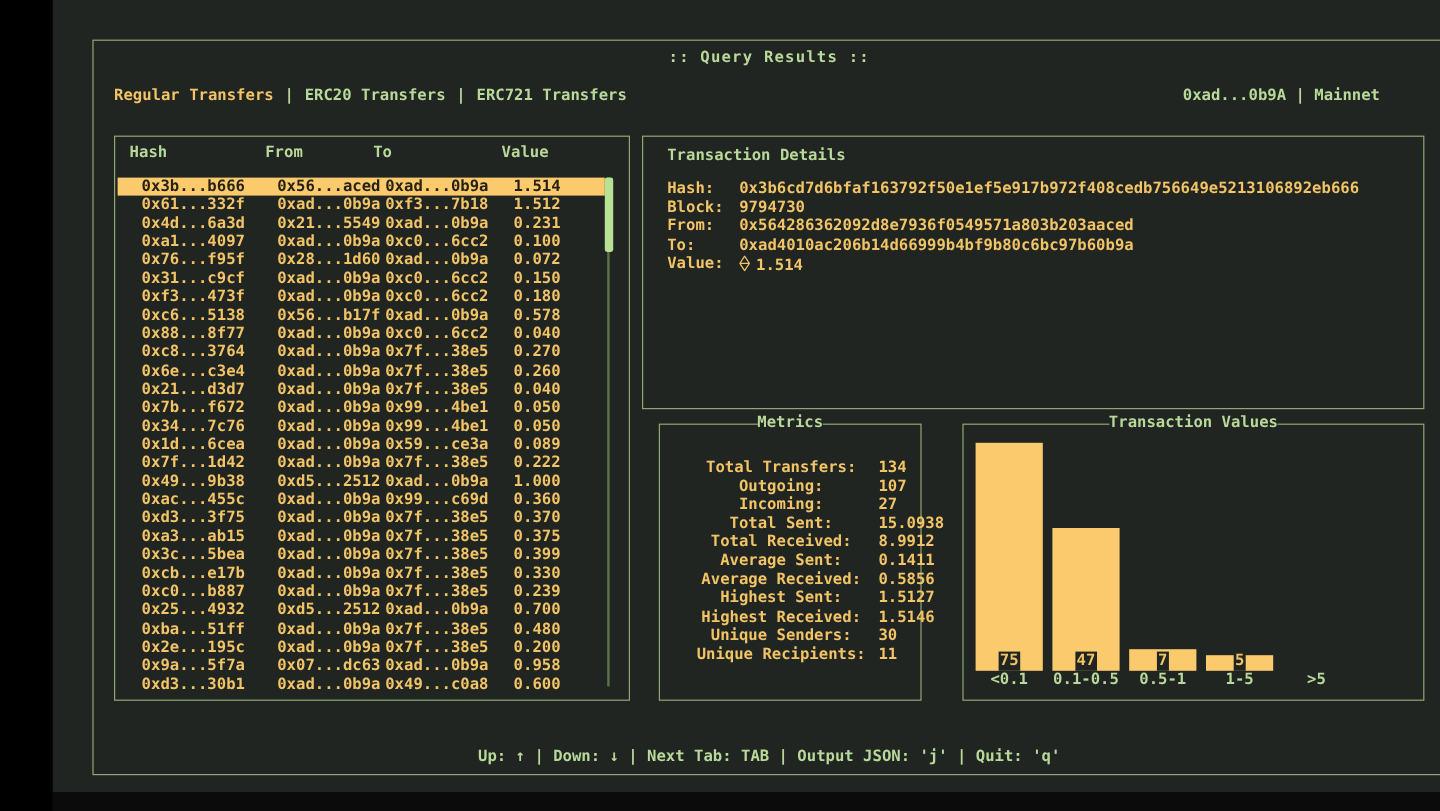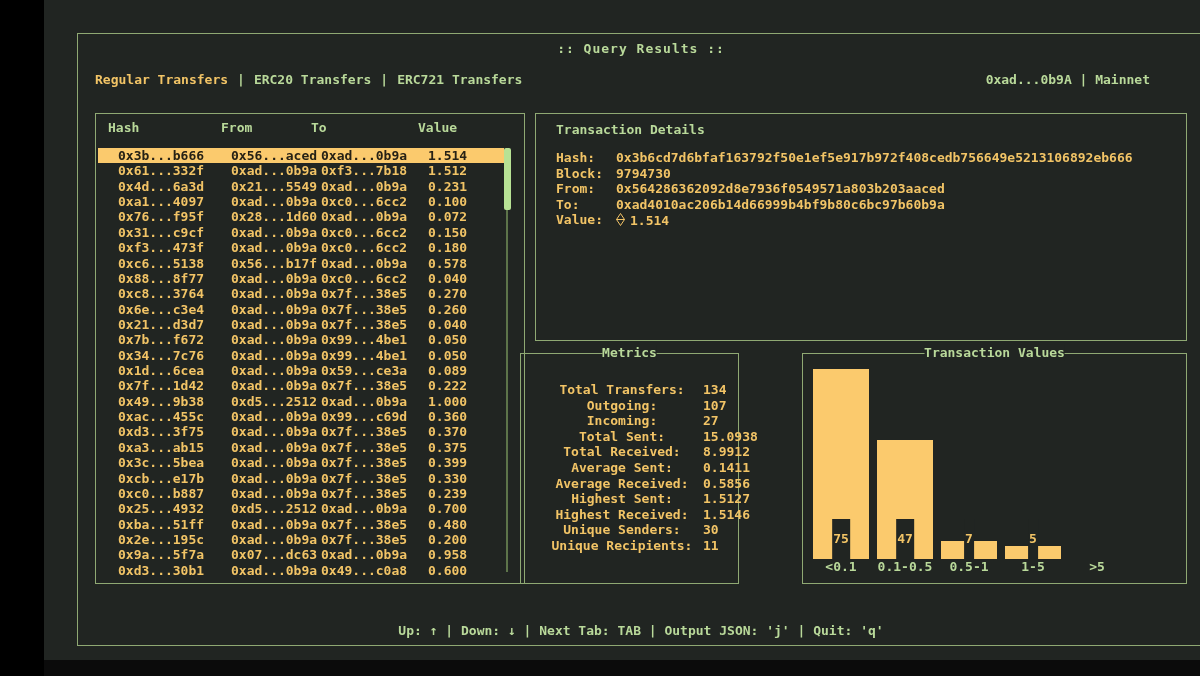--- a/index.html
+++ b/index.html
@@ -27,30 +27,30 @@
   .thumb{position:absolute;left:0;top:0;width:7px;height:62px;background:var(--thumb,#b7e294);border-radius:2px;}
 
   #details-panel{left:457px;top:79px;width:652px;height:228px;}
   .panel-heading{position:absolute;top:8px;left:20px;}
   .kv-list{position:absolute;top:36px;left:20px;right:10px;}
   .kv{display:flex;height:15.6px;line-height:15.6px;color:var(--amber,#f2c466);white-space:pre;}
   .kv .k{width:60px;flex:none;}
   #metrics-panel .kv .k{width:162px;text-align:center;}
   .eth-icon{display:inline-block;margin-right:5px;position:relative;top:1px;}
 
-  #metrics-panel{left:442px;top:319px;width:219px;height:231px;text-decoration:underline;}
+  #metrics-panel{left:471px;top:319px;width:219px;height:231px;text-decoration:underline;}
   #chart-panel{left:724px;top:319px;width:385px;height:231px;}
   .panel-title{position:absolute;top:-9px;left:50%;transform:translateX(-50%);background:var(--bg,#212522);
                padding:0;white-space:pre;line-height:16px;}
   #metrics-panel .kv-list{top:28px;}
 
   .plot{position:absolute;left:0;top:0;right:0;height:205px;}
   .bar{position:absolute;bottom:0;background:var(--sel,#fbca6d);}
   .bar .bar-value{position:absolute;bottom:0;left:50%;transform:translateX(-50%);
-                  background:var(--bg,#212522);color:var(--amber,#f2c466);line-height:16px;padding:12px 1px;}
+                  background:var(--bg,#212522);color:var(--amber,#f2c466);line-height:16px;padding:0 1px;}
   .xlabels{position:absolute;top:205px;left:0;right:0;height:18px;}
   .xlabel{position:absolute;text-align:center;line-height:16px;}
 
   .helpbar{position:absolute;left:0;right:0;top:589px;text-align:center;white-space:pre;}
   #bottom-strip{position:absolute;left:0;bottom:0;width:1200px;height:16px;background:#0b0b0b;}
 </style>
 </head>
 <body>
 
 <div id="screen" style="--bg: #212522; --border: #8fa973; --green: #b9d99a; --amber: #f2c466; --sel: #fbca6d; --dark: #262115; --thumb: #b7e294;">

